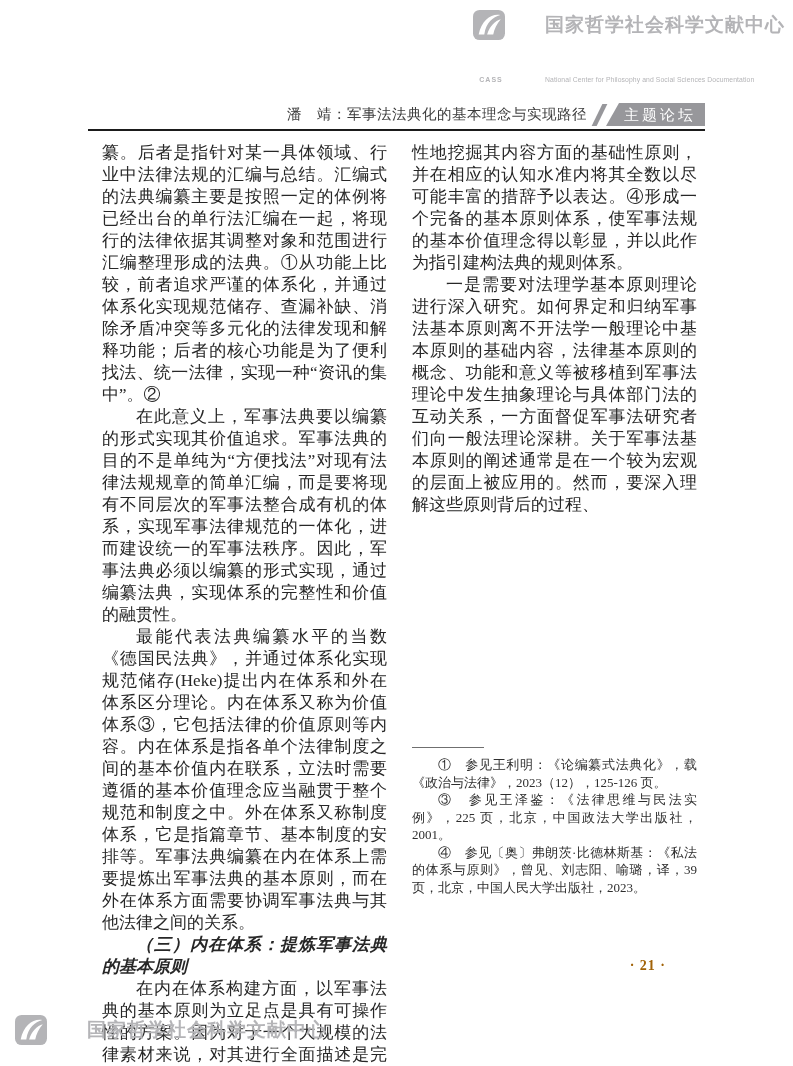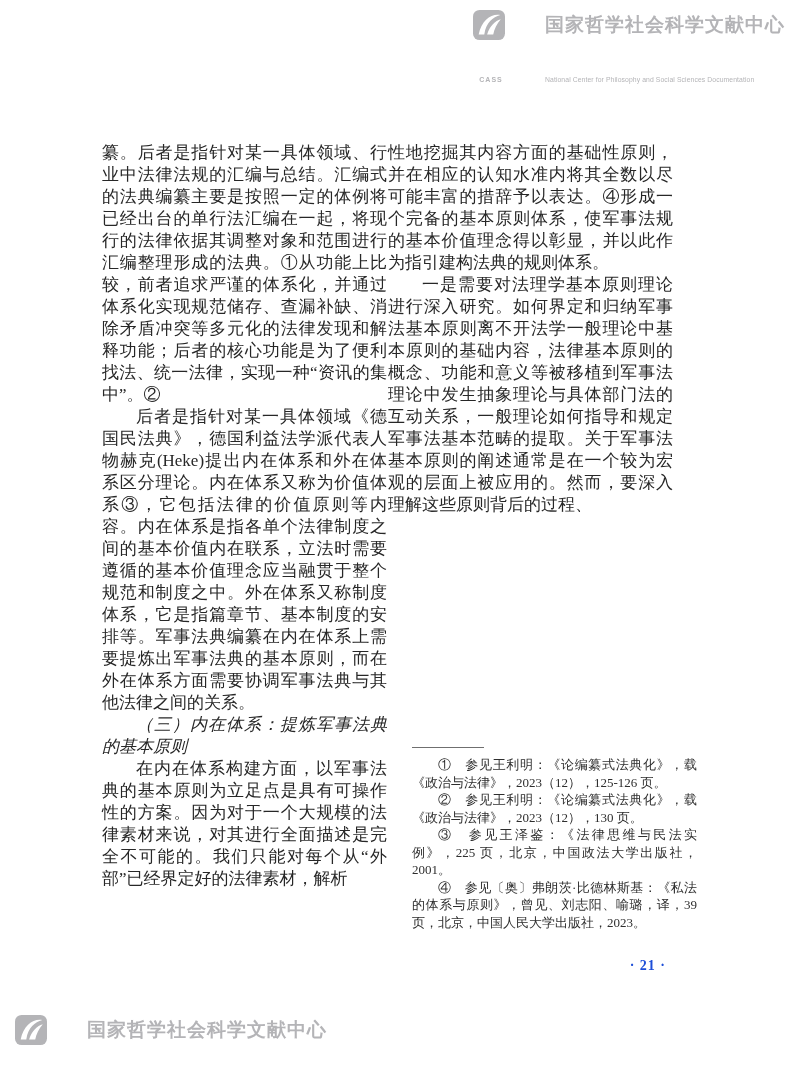--- a/index.html
+++ b/index.html
@@ -40,77 +40,86 @@
     font-family:"Liberation Sans","DejaVu Sans",sans-serif;
   }
 
   
   .col {
     position:absolute; top:142px; width:285px;
     font-size:17px; line-height:22px; text-align:justify;
     color:#272727;
   }
   .col-left  { left:102px; }
-  .col-right { left:388px; }
+  .col-right { left:412px; }
   .col p { margin:0; text-indent:2em; }
   .col p.no-indent { text-indent:0; }
-  .col p.kai-heading { font-style:italic; }
+  .col p.kai-heading { font-style:italic;font-weight:bold; }
 
   
   .footnote-rule {
     position:absolute; left:412px; top:747px; width:72px; height:0;
     border-top:1.5px solid #6f6f6f;
   }
   .footnotes {
     position:absolute; left:412px; top:756px; width:285px;
     font-size:13px; line-height:17.5px; text-align:justify; color:#2e2e2e;
   }
   .footnotes p { margin:0; text-indent:2em; }
 
   .page-number {
     position:absolute; left:412px; top:958px; width:272px;
     text-align:right; padding-right:18px; box-sizing:border-box;
-    font-size:14px; font-weight:700; color:#1d4ed8; letter-spacing:1px;
+    font-size:14px; font-weight:700; color:#a16207; letter-spacing:1px;
   }
 </style>
 </head>
 <body>
 
 <div class="page">
 
   <div class="cass-logo logo-top">
     <div class="logo-icon">
       <svg viewBox="0 0 34 34" width="34" height="32" xmlns="http://www.w3.org/2000/svg">
         <rect x="0" y="1" width="34" height="32" rx="7" fill="#b4b4b7"></rect>
         <path d="M6 27 C9 12, 20 4.5, 29 6.5 C21 9, 14 14, 12 27 Z" fill="#ffffff"></path>
         <path d="M15 27 C18 18, 23.5 12.5, 29.5 11 C25.5 16, 22.5 21.5, 21.5 27 Z" fill="#ffffff"></path>
       </svg>
     </div>
     <div class="logo-cn">国家哲学社会科学文献中心</div>
     <div class="logo-abbr">CASS</div>
     <div class="logo-en">National Center for Philosophy and Social Sciences Documentation</div>
   </div>
 
+  <div class="running-header">
+    <span class="header-text">
+      <span>潘　靖：</span><span>军事法法典化的基本理念与实现路径</span>
+    </span>
+    <span class="topic-badge">
+      <span class="badge-slash"></span>
+      <span class="badge-main">主题论坛</span>
+    </span>
+  </div>
 
   <div class="col col-left">
     <p class="no-indent">纂。后者是指针对某一具体领域、行业中法律法规的汇编与总结。汇编式的法典编纂主要是按照一定的体例将已经出台的单行法汇编在一起，将现行的法律依据其调整对象和范围进行汇编整理形成的法典。①从功能上比较，前者追求严谨的体系化，并通过体系化实现规范储存、查漏补缺、消除矛盾冲突等多元化的法律发现和解释功能；后者的核心功能是为了便利找法、统一法律，实现一种“资讯的集中”。②</p>
-    <p>后者是指针对某一具体领域《德国民法典》，德国利益法学派代表人物赫克(Heke)提出内在体系和外在体系区分理论。内在体系又称为价值体系③，它包括法律的价值原则等内容。内在体系是指各单个法律制度之间的基本价值内在联系，立法时需要遵循的基本价值理念应当融贯于整个规范和制度之中。外在体系又称制度体系，它是指篇章节、基本制度的安排等。军事法典编纂在内在体系上需要提炼出军事法典的基本原则，而在外在体系方面需要协调军事法典与其他法律之间的关系。</p>
+    <p>在此意义上，军事法典要以编纂的形式实现其价值追求。军事法典的目的不是单纯为“方便找法”对现有法律法规规章的简单汇编，而是要将现有不同层次的军事法整合成有机的体系，实现军事法律规范的一体化，进而建设统一的军事法秩序。因此，军事法典必须以编纂的形式实现，通过编纂法典，实现体系的完整性和价值的融贯性。</p>
+    <p>最能代表法典编纂水平的当数《德国民法典》，并通过体系化实现规范储存(Heke)提出内在体系和外在体系区分理论。内在体系又称为价值体系③，它包括法律的价值原则等内容。内在体系是指各单个法律制度之间的基本价值内在联系，立法时需要遵循的基本价值理念应当融贯于整个规范和制度之中。外在体系又称制度体系，它是指篇章节、基本制度的安排等。军事法典编纂在内在体系上需要提炼出军事法典的基本原则，而在外在体系方面需要协调军事法典与其他法律之间的关系。</p>
     <p class="kai-heading">（三）内在体系：提炼军事法典的基本原则</p>
     <p>在内在体系构建方面，以军事法典的基本原则为立足点是具有可操作性的方案。因为对于一个大规模的法律素材来说，对其进行全面描述是完全不可能的。我们只能对每个从“外部”已经界定好的法律素材，解析</p>
   </div>
 
   <div class="col col-right">
     <p class="no-indent">性地挖掘其内容方面的基础性原则，并在相应的认知水准内将其全数以尽可能丰富的措辞予以表达。④形成一个完备的基本原则体系，使军事法规的基本价值理念得以彰显，并以此作为指引建构法典的规则体系。</p>
-    <p>一是需要对法理学基本原则理论进行深入研究。如何界定和归纳军事法基本原则离不开法学一般理论中基本原则的基础内容，法律基本原则的概念、功能和意义等被移植到军事法理论中发生抽象理论与具体部门法的互动关系，一般理论如何指导和规定军事法基本范畴的提取。关于军事法基本原则的阐述通常是在一个较为宏观的层面上被应用的。然而，要深入理解这些原则背后的过程、</p>
+    <p>一是需要对法理学基本原则理论进行深入研究。如何界定和归纳军事法基本原则离不开法学一般理论中基本原则的基础内容，法律基本原则的概念、功能和意义等被移植到军事法理论中发生抽象理论与具体部门法的互动关系，一方面督促军事法研究者们向一般法理论深耕。关于军事法基本原则的阐述通常是在一个较为宏观的层面上被应用的。然而，要深入理解这些原则背后的过程、</p>
   </div>
 
   <div class="footnote-rule"></div>
   <div class="footnotes">
     <p>①　参见王利明：《论编纂式法典化》，载《政治与法律》，2023（12），125-126 页。</p>
-    <p>②　参见王利明：《论编纂式法典化》，载《政治与法律》，2023（12），130 页。</p>
     <p>③　参见王泽鉴：《法律思维与民法实例》，225 页，北京，中国政法大学出版社，2001。</p>
     <p>④　参见〔奥〕弗朗茨·比德林斯基：《私法的体系与原则》，曾见、刘志阳、喻璐，译，39 页，北京，中国人民大学出版社，2023。</p>
   </div>
 
   <div class="page-number">· 21 ·</div>
 
   <div class="cass-logo logo-bottom">
     <div class="logo-icon">
       <svg viewBox="0 0 34 34" width="34" height="32" xmlns="http://www.w3.org/2000/svg">
         <rect x="0" y="1" width="34" height="32" rx="7" fill="#b4b4b7"></rect>

